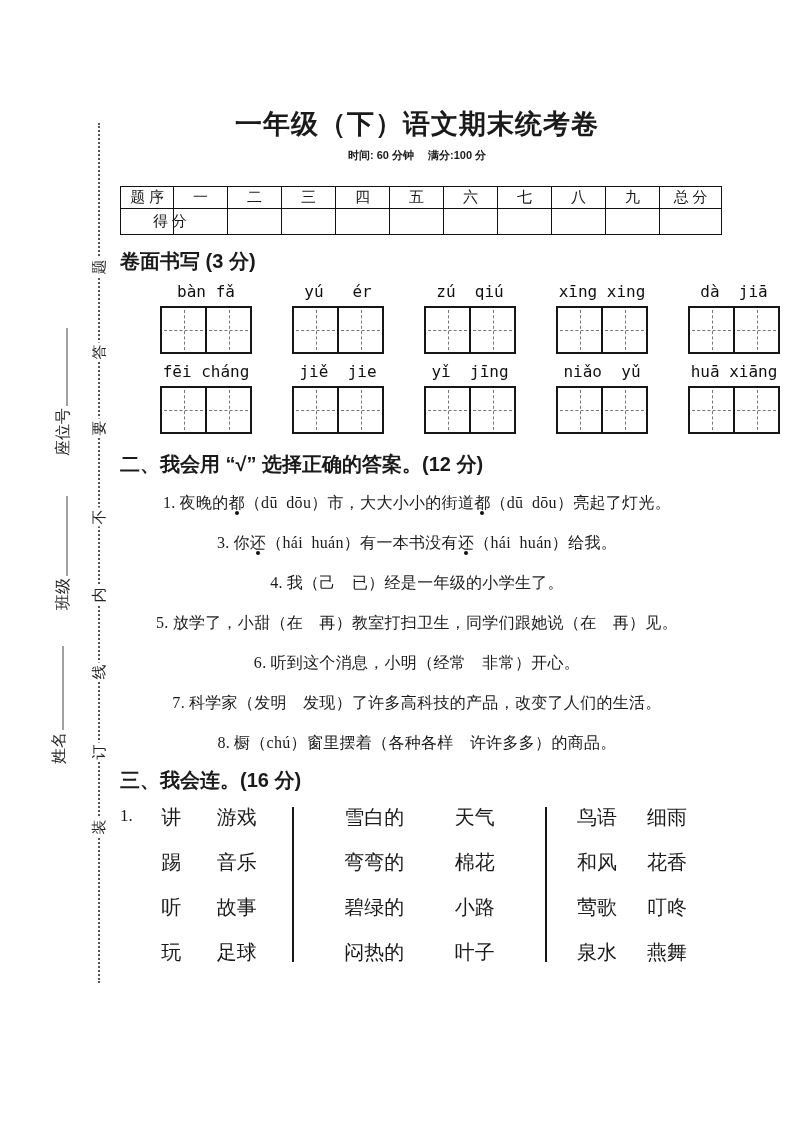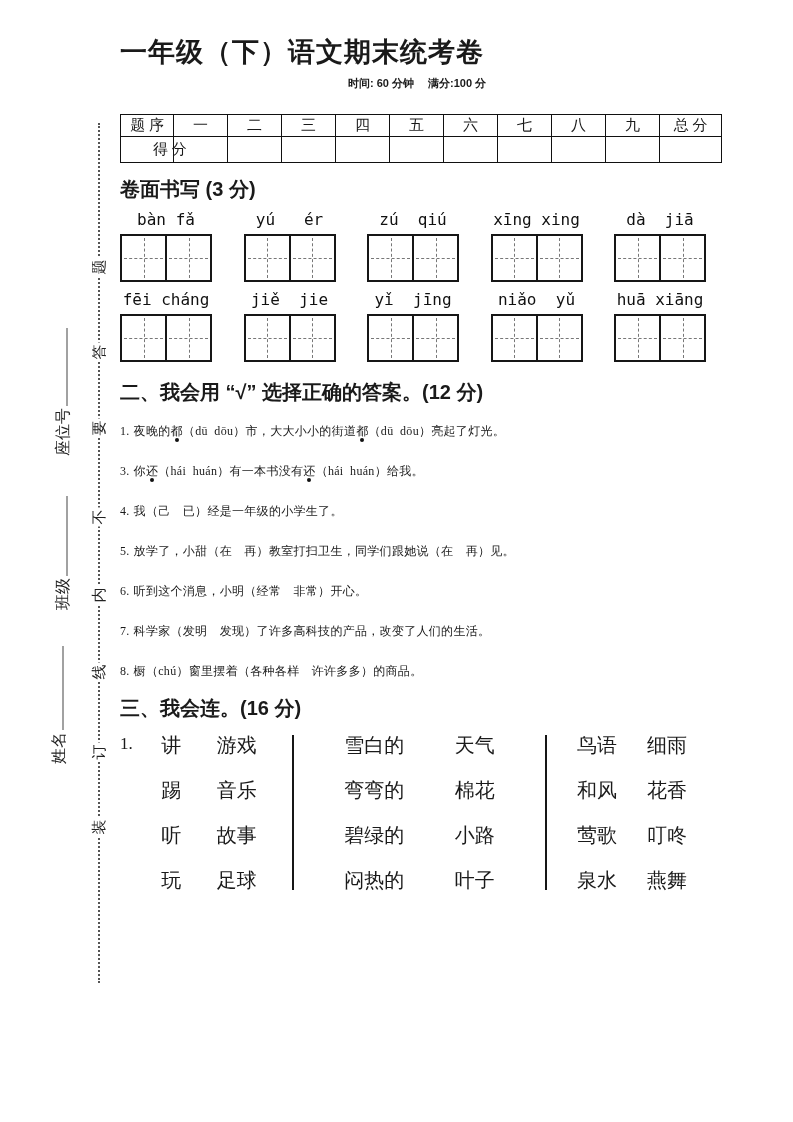--- a/index.html
+++ b/index.html
@@ -13,51 +13,51 @@
     border-left:2px dotted #555;}
   .binding-char{position:absolute;left:99px;transform:translate(-50%,-50%) rotate(-90deg);
     background:#fff;padding:4px 2px;font-size:15px;color:#222;
     font-family:"Liberation Serif",serif;}
   .side-field{position:absolute;transform:translate(-50%,-50%) rotate(-90deg);
     white-space:nowrap;font-size:16px;color:#222;display:flex;align-items:baseline;}
   .side-field .blank{display:inline-block;height:2px;border-bottom:1.5px solid #444;
     margin-left:2px;}
   
   .content{position:absolute;left:120px;top:0;width:594px;}
-  .title{margin-top:36px;font-family:"Liberation Sans",sans-serif;
+  .title{margin-top:108px;text-align:center;font-family:"Liberation Sans",sans-serif;
     font-weight:800;font-size:27px;line-height:32px;letter-spacing:1px;}
   .subtitle{margin-top:5px;text-align:center;font-family:"Liberation Sans",sans-serif;
     font-weight:600;font-size:11px;line-height:20px;white-space:pre;}
   
   table.score{margin-top:21px;border-collapse:collapse;table-layout:fixed;width:590px;}
   table.score td{border:1.6px solid #111;font-size:15px;text-align:center;
     padding:0;line-height:1;white-space:pre;}
   table.score tr.r1 td{height:21px;}
   table.score tr.r2 td{height:25px;padding-left:32px;}
   .heading{font-family:"Liberation Sans",sans-serif;font-weight:700;font-size:20px;
     line-height:26px;white-space:pre;}
   .h-paper{margin-top:13px;}
   .h-s1{margin-top:22px;}
   .h-s2{margin-top:17px;}
   .h-s3{margin-top:4px;}
   
   .pinyin-row{display:flex;justify-content:space-between;width:586px;margin-top:9px;}
-  .p-unit{display:flex;flex-direction:column;align-items:center;width:92px;}
+  .p-unit{display:flex;flex-direction:column;align-items:center;width:92px;margin-left:40px;}
   .p-label{font-family:"DejaVu Sans Mono",monospace;font-size:16px;line-height:18px;
     white-space:pre;margin-bottom:5px;color:#111;}
   .tzg{display:flex;border:2px solid #161616;background:#fff;}
   .tzg-cell{width:43px;height:44px;position:relative;}
   .tzg-cell + .tzg-cell{border-left:2px solid #161616;}
   .tzg-cell::before{content:"";position:absolute;left:50%;top:2px;bottom:2px;
     border-left:1px dashed #777;}
   .tzg-cell::after{content:"";position:absolute;top:50%;left:2px;right:2px;
     border-top:1px dashed #777;}
   
   .questions{margin-top:6px;}
-  .q-line{font-size:12px;line-height:40px;white-space:pre;letter-spacing:0.3px;}
+  .q-line{font-size:16px;line-height:40px;white-space:pre;letter-spacing:0.3px;text-align:center;}
   .q-num{margin-right:4px;}
   .em-dot{position:relative;}
   .em-dot::after{content:"";position:absolute;left:50%;bottom:-4px;
     transform:translateX(-50%);width:4px;height:4px;border-radius:50%;background:#111;}
   
   .match{position:relative;margin-top:12px;display:flex;align-items:stretch;width:597px;}
   .match-prefix{position:absolute;left:0;top:1px;font-size:17px;}
   .match-group{display:grid;grid-template-columns:repeat(2,auto);
     justify-content:space-evenly;align-content:start;row-gap:21px;}
   .mg1{width:172px;padding-left:6px;box-sizing:border-box;}

